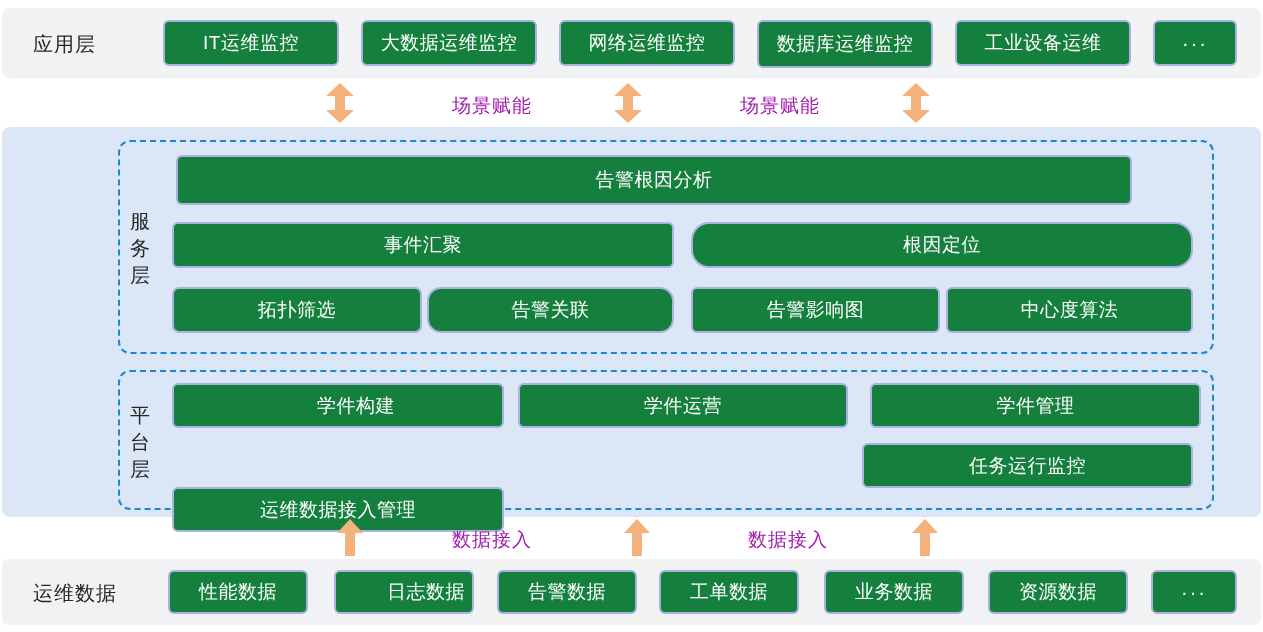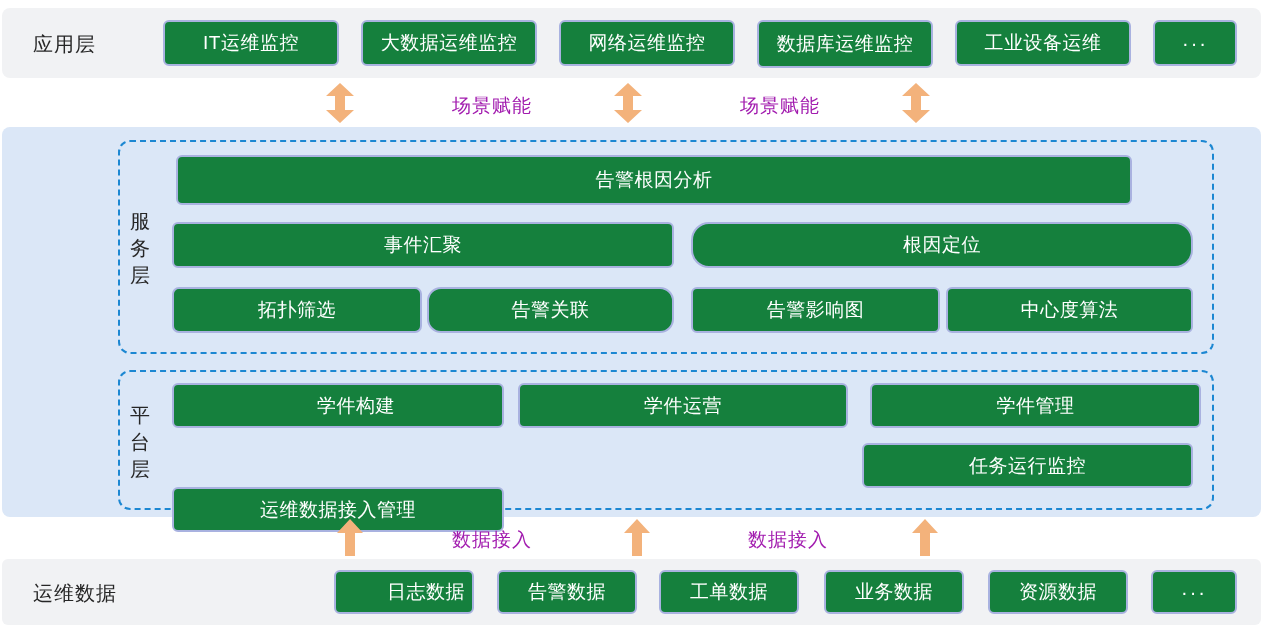--- a/index.html
+++ b/index.html
@@ -113,20 +113,21 @@
   <svg class="arrow" style="left:624px; top:519px;" width="26" height="37" viewBox="0 0 26 37">
     <polygon points="13,0 26,14 18,14 18,37 8,37 8,14 0,14" fill="#f3b27b"></polygon>
   </svg>
   <div class="orange-label" style="left:748px; top:527px;">数据接入</div>
   <svg class="arrow" style="left:912px; top:519px;" width="26" height="37" viewBox="0 0 26 37">
     <polygon points="13,0 26,14 18,14 18,37 8,37 8,14 0,14" fill="#f3b27b"></polygon>
   </svg>
 
   <div class="band band-gray" style="top:559px; height:66px;border-radius:6px;">
     <div class="layer-label" style="left:31px; top:21px;">运维数据</div>
+    <div class="blue-box" style="left:166px; top:11px; width:140px; height:44px;">性能数据</div>
     <div class="blue-box" style="left:332px; top:11px; width:140px; height:44px;padding-left:44px;">日志数据</div>
     <div class="blue-box" style="left:495px; top:11px; width:140px; height:44px;">告警数据</div>
     <div class="blue-box" style="left:657px; top:11px; width:140px; height:44px;">工单数据</div>
     <div class="blue-box" style="left:822px; top:11px; width:140px; height:44px;">业务数据</div>
     <div class="blue-box" style="left:986px; top:11px; width:140px; height:44px;">资源数据</div>
     <div class="blue-box dots" style="left:1149px; top:11px; width:86px; height:44px;">···</div>
   </div>
 
 </div>
 

